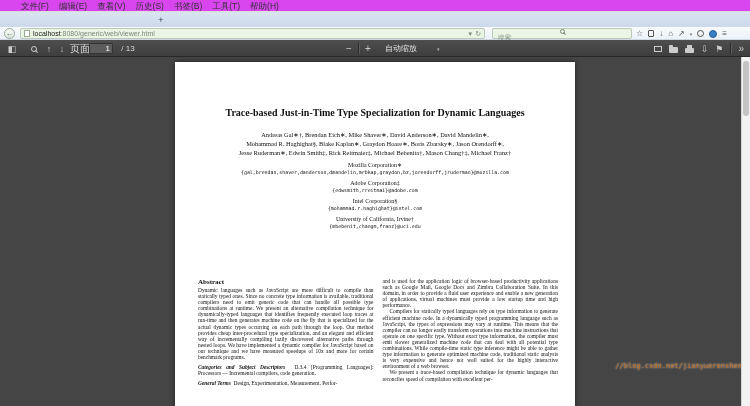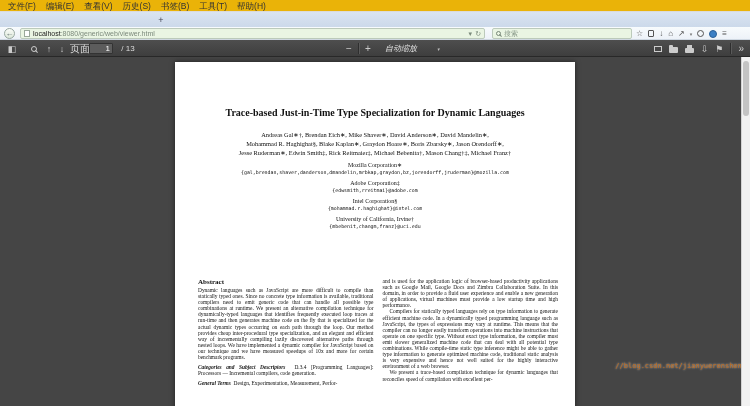--- a/index.html
+++ b/index.html
@@ -1,20 +1,20 @@
 <!DOCTYPE html>
 <html><head>
 <meta charset="utf-8">
 <style>
   * { margin:0; padding:0; box-sizing:border-box; }
   html,body { width:750px; height:406px; overflow:hidden; font-family:"Liberation Sans",sans-serif; background:#454545; }
   #stage { position:relative; width:750px; height:406px; }
 
   
-  #menubar { position:absolute; top:0; left:0; right:0; height:12px; background:#eab308; border-bottom:1px solid #dcdbd9; display:flex; align-items:center; padding-left:3px; }
+  #menubar { position:absolute; top:0; left:0; right:0; height:12px; background:#d946ef; border-bottom:1px solid #dcdbd9; display:flex; align-items:center; padding-left:16px; }
   .menu-item { font-size:8.5px; color:#333; padding:0 5px; line-height:12px; cursor:default; }
 
   
   #tabstrip { position:absolute; top:12px; left:0; right:0; height:15px; background:linear-gradient(#dae4f1,#ccd9ea); }
   #tab-active { position:absolute; left:16px; top:1px; width:130px; height:14px; background:linear-gradient(#fdfdfd,#f3f5f7); border:1px solid #b9bfc7; border-bottom:none; border-radius:3px 3px 0 0; display:flex; align-items:center; padding:0 4px; }
   .doc-ico { width:7px; height:8px; background:#fff; border:1px solid #999; position:relative; flex:0 0 auto; }
   .doc-ico::before { content:""; position:absolute; left:1px; top:1px; width:3px; height:1px; background:#c33; }
   .doc-ico::after { content:""; position:absolute; left:1px; top:3px; width:4px; height:1px; background:#bbb; box-shadow:0 2px 0 #bbb; }
   #tab-title { font-size:7.5px; color:#333; margin-left:4px; white-space:nowrap; overflow:hidden; flex:1; }
   #tab-close { font-size:9px; color:#888; margin-left:3px; line-height:9px; }
@@ -22,21 +22,21 @@
 
   
   #navbar { position:absolute; top:27px; left:0; right:0; height:13px; background:linear-gradient(#f8fbfd,#edf2f8); border-bottom:1px solid #cfd8e2; }
   #back-btn { position:absolute; left:4px; top:1px; width:11px; height:11px; border:1px solid #98a8a0; border-radius:50%; background:linear-gradient(#fafcf8,#dde8da); color:#566; font-size:8px; line-height:9px; text-align:center; }
   #urlbar { position:absolute; left:20px; top:1px; width:465px; height:11px; background:#eaf5e3; border:1px solid #bccabb; border-radius:2px; display:flex; align-items:center; padding:0 3px; }
   .page-ico { width:6px; height:7px; background:#fff; border:1px solid #9aa89a; flex:0 0 auto; }
   #url-text { font-size:7px; line-height:9px; margin-left:3px; white-space:nowrap; overflow:hidden; flex:1; }
   #url-domain { color:#1a1a1a; }
   #url-path { color:#7c8a7c; }
   .tiny-glyph { font-size:7px; color:#7a8a7a; margin-left:3px; }
-  #searchbar { position:absolute; left:492px; top:1px; width:140px; height:11px; background:#eaf5e3; border:1px solid #bccabb; border-radius:2px; display:flex; align-items:center; padding:0 3px; }
+  #searchbar { position:absolute; left:492px; top:1px; width:140px; height:11px; background:#eaf5e3; border:1px solid #bccabb; border-radius:2px; display:flex; align-items:center; padding:0 3px;flex-direction:column; }
   .mag { width:5px; height:5px; border:1px solid #798979; border-radius:50%; position:relative; flex:0 0 auto; }
   .mag::after { content:""; position:absolute; width:3px; height:1px; background:#798979; right:-2px; bottom:-1px; transform:rotate(45deg); }
   #search-input { border:none; background:transparent; outline:none; font-size:7px; color:#444; width:100%; margin-left:3px; font-family:"Liberation Sans",sans-serif; }
   #search-input::placeholder { color:#8a9a8a; }
   #nav-icons { position:absolute; left:636px; top:0; height:13px; display:flex; align-items:center; gap:5px; }
   .nav-ico { font-size:8px; color:#555; line-height:13px; }
   .nav-caret { font-size:5px; color:#777; }
   .chat-circ { width:7px; height:7px; border:1px solid #555; border-radius:50%; }
   .acct-circ { width:8px; height:8px; background:#3b7fc4; border-radius:50%; border:1px solid #2a5f96; }
 
@@ -49,21 +49,21 @@
   .mag-dark { width:6px; height:6px; border:1px solid #ccc; border-radius:50%; position:relative; }
   .mag-dark::after { content:""; position:absolute; width:3px; height:1px; background:#ccc; right:-2px; bottom:-1px; transform:rotate(45deg); }
   #page-up { left:43px; width:12px; }
   #page-down { left:56px; width:12px; }
   #page-label { left:70px; font-size:10px; color:#ddd; }
   #page-input { position:absolute; left:89px; top:3px; width:24px; height:11px; background:#5c5c5c; border:1px solid #333; border-radius:1px; color:#fff; font-size:8px; text-align:right; padding-right:2px; font-family:"Liberation Sans",sans-serif; }
   #page-count { left:116px; width:24px; font-size:8px; color:#ddd; }
   #zoom-out { left:341px; width:16px; font-size:10px; }
   #zoom-in { left:360px; width:16px; font-size:10px; }
   .tb-sep { position:absolute; top:3px; width:1px; height:11px; background:#2e2e2e; box-shadow:1px 0 0 #5a5a5a; }
-  #zoom-select { left:381px; padding:0 4px; font-size:8px; color:#e0e0e0; gap:20px;font-style:italic; }
+  #zoom-select { left:381px; padding:0 4px; font-size:8px; color:#e0e0e0; gap:20px; }
   #zoom-caret { font-size:5px; color:#bbb; }
   #right-tools { position:absolute; right:6px; top:0; height:17px; display:flex; align-items:center; gap:7px; }
   .present-ico { width:8px; height:6px; border:1px solid #ccc; }
   .folder-ico { width:9px; height:6px; background:#ccc; border-radius:0 1px 1px 1px; position:relative; margin-top:2px; }
   .folder-ico::before { content:""; position:absolute; top:-2px; left:0; width:4px; height:2px; background:#ccc; border-radius:1px 1px 0 0; }
   .print-ico { width:9px; height:5px; background:#ccc; border-radius:1px; position:relative; margin-top:3px; }
   .print-ico::before { content:""; position:absolute; top:-3px; left:2px; width:5px; height:3px; background:#ccc; }
 
   
   #viewer { position:absolute; top:57px; left:0; right:0; bottom:0; background:#454545; overflow:hidden; }

